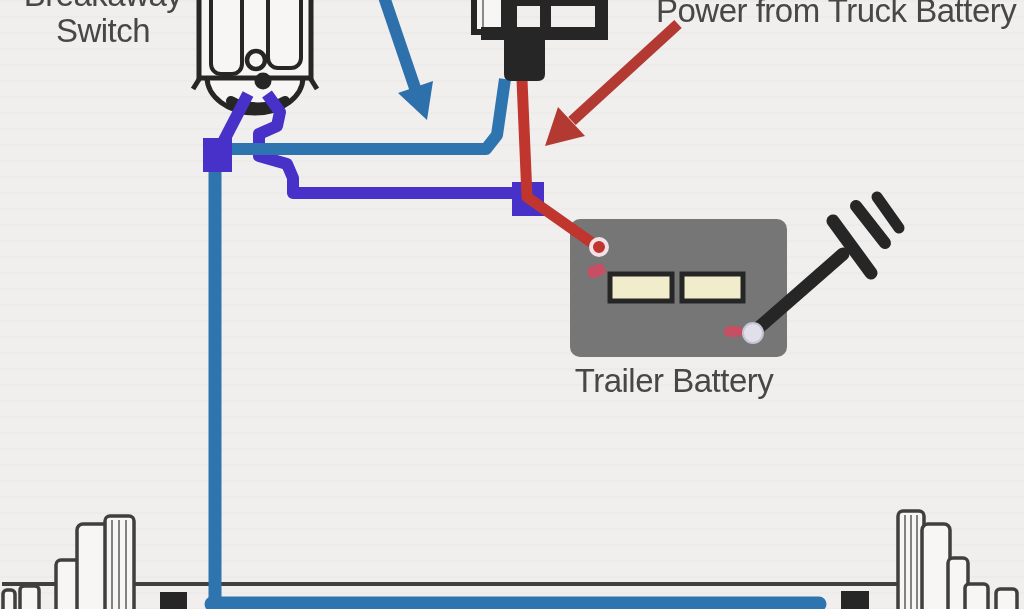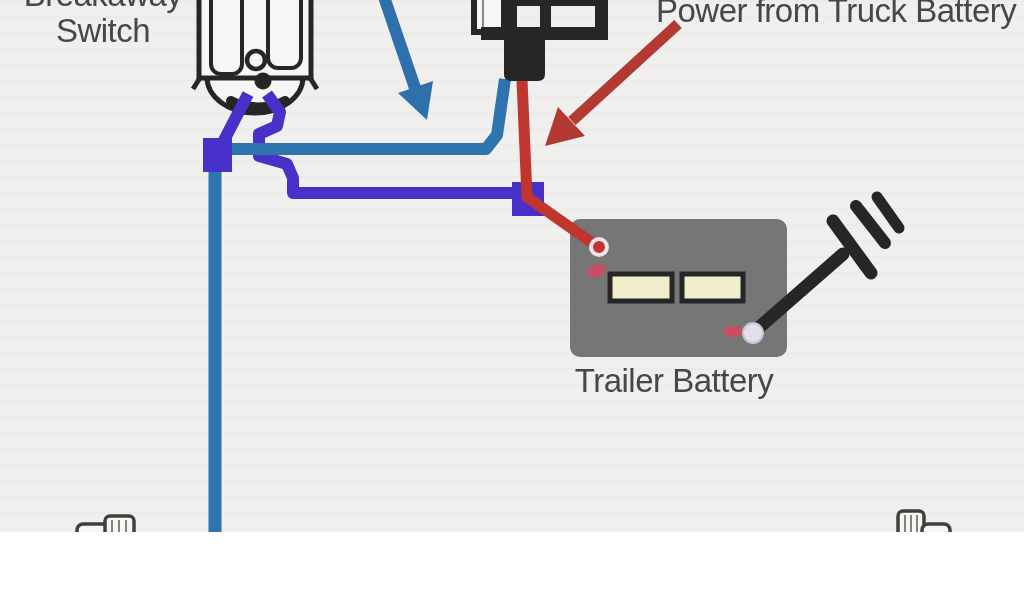--- a/index.html
+++ b/index.html
@@ -1,18 +1,18 @@
 <!DOCTYPE html>
 <html style="--background: #f0efed; --paper: #f7f6f4; --ink: #262626; --blue-wire: #2e74ae; --blue-arrow: #2e70ab; --purple-wire: #4731c9; --red-wire: #c0352d; --red-arrow: #b23a33; --battery-box: #767676; --battery-cell: #f1edcc; --terminal-ring: #f0e2e8; --terminal-pad: #e2dfeb; --terminal-pad-edge: #c6c3d4; --terminal-mark: #c64f63; --axle-ink: #3f3f3c; --label-text: #474747;"><head>
 <meta charset="utf-8">
 <style>
   html,body{margin:0;padding:0;}
   .canvas{
     position:relative;
-    width:1024px;height:532px;
+    width:1024px;height:609px;
     overflow:hidden;
     background:
       repeating-linear-gradient(180deg, rgba(0,0,0,0.015) 0 2px, rgba(0,0,0,0) 2px 16px),
       var(--background,#f0efed);
     font-family:"Liberation Sans", sans-serif;
   }
   svg.scene{position:absolute;inset:0;display:block;}
   
   .w-blue   {stroke:var(--blue-wire);fill:none;}
   .w-purple {stroke:var(--purple-wire);fill:none;}

